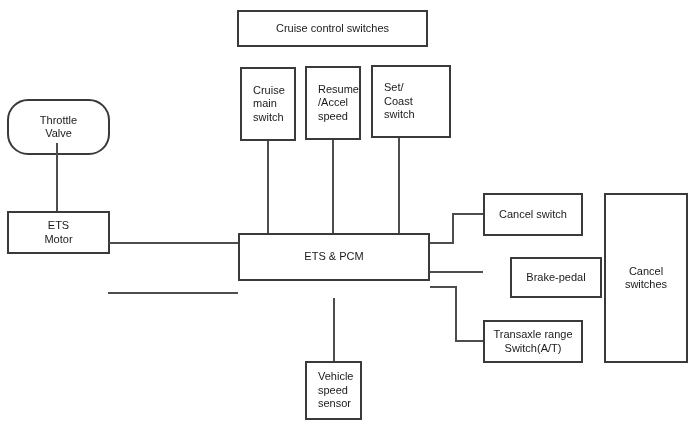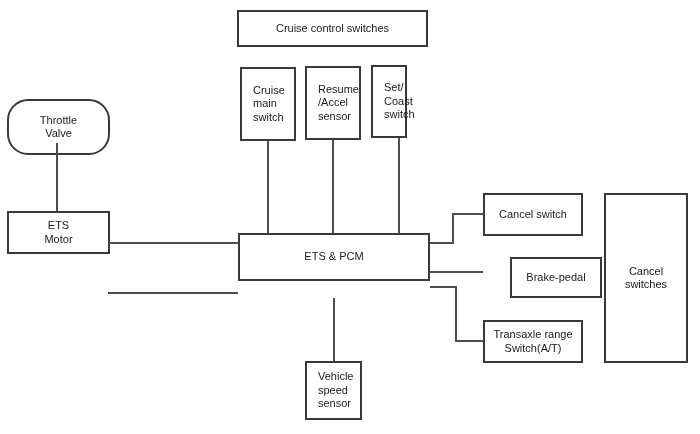--- a/index.html
+++ b/index.html
@@ -58,24 +58,24 @@
 
   <div class="box align-left" style="left:240px; top:67px; width:56px; height:74px;">
     <span class="lbl">Cruise
 main
 switch</span>
   </div>
 
   <div class="box align-left" style="left:305px; top:66px; width:56px; height:74px;">
     <span class="lbl">Resume
 /Accel
-sensor</span>
+speed</span>
   </div>
 
-  <div class="box align-left" style="left:371px; top:65px; width:36px; height:73px;">
+  <div class="box align-left" style="left:371px; top:65px; width:80px; height:73px;">
     <span class="lbl">Set/
 Coast
 switch</span>
   </div>
 
   <div class="box" style="left:7px; top:211px; width:103px; height:43px;">
     <span class="lbl">ETS
 Motor</span>
   </div>
 

